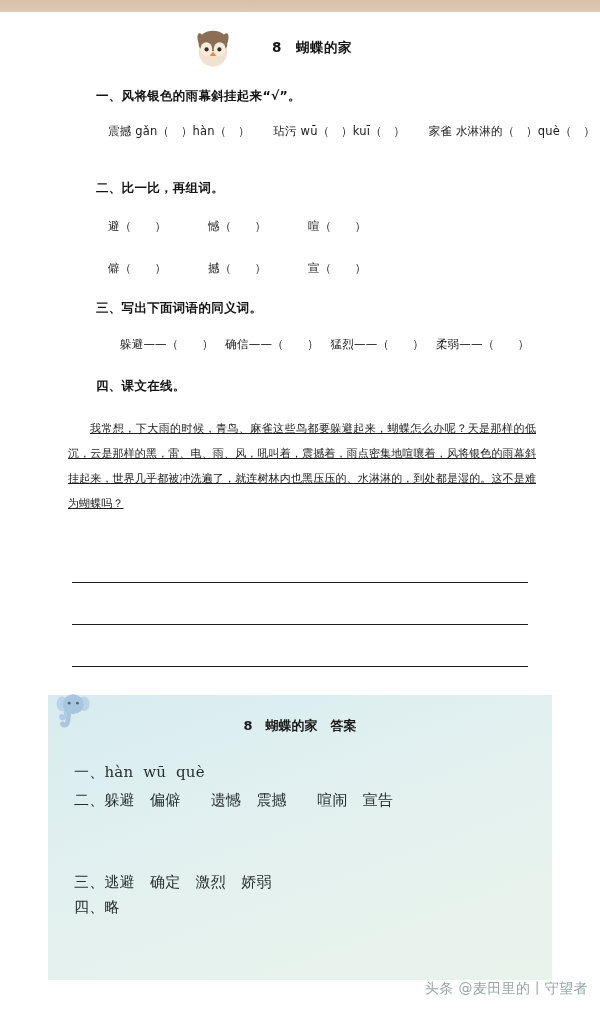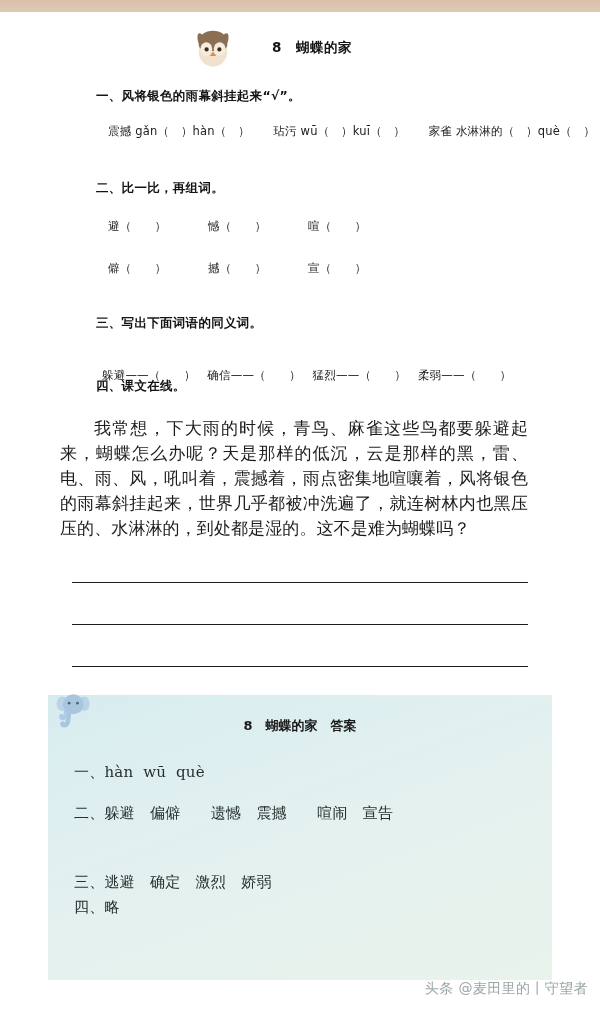--- a/index.html
+++ b/index.html
@@ -77,27 +77,28 @@
     position: absolute;
     font-size: 11.5px;
     color: #202020;
     white-space: pre;
     letter-spacing: 0.2px;
   }
 
   
   .passage {
     position: absolute;
-    left: 60px;
+    left: 68px;
     width: 468px;
-    font-size: 17px;
+    font-size: 11px;
     line-height: 25px;
     color: #1c1c1c;
     text-align: justify;
     letter-spacing: 0.1px;
+    text-decoration: underline;
   }
   .passage.indent { text-indent: 2em; }
 
   
   .write-line {
     position: absolute;
     left: 72px;
     width: 456px;
     height: 0;
     border-top: 1.4px solid #1d1d1d;
@@ -180,22 +181,22 @@
   <div class="ex-row" style="top:112px; left:108px;">震撼 gǎn（　）hàn（　）　　玷污 wū（　）kuī（　）　　家雀 水淋淋的（　）què（　）</div>
 
   <div class="sec-head" style="top:168px;">二、比一比，再组词。</div>
   <div class="ex-row" style="top:207px; left:108px;">避（　　）</div>
   <div class="ex-row" style="top:207px; left:208px;">憾（　　）</div>
   <div class="ex-row" style="top:207px; left:308px;">喧（　　）</div>
   <div class="ex-row" style="top:249px; left:108px;">僻（　　）</div>
   <div class="ex-row" style="top:249px; left:208px;">撼（　　）</div>
   <div class="ex-row" style="top:249px; left:308px;">宣（　　）</div>
 
-  <div class="sec-head" style="top:288px;margin-top:15px;">三、写出下面词语的同义词。</div>
-  <div class="ex-row" style="top:325px; left:102px;margin-top:31px;">躲避——（　　）　确信——（　　）　猛烈——（　　）　柔弱——（　　）</div>
+  <div class="sec-head" style="top:288px;">三、写出下面词语的同义词。</div>
+  <div class="ex-row" style="top:325px; left:120px;">躲避——（　　）　确信——（　　）　猛烈——（　　）　柔弱——（　　）</div>
 
   <div class="sec-head" style="top:366px;">四、课文在线。</div>
 
   <div class="passage indent" style="top:404px;">我常想，下大雨的时候，青鸟、麻雀这些鸟都要躲避起来，蝴蝶怎么办呢？天是那样的低沉，云是那样的黑，雷、电、雨、风，吼叫着，震撼着，雨点密集地喧嚷着，风将银色的雨幕斜挂起来，世界几乎都被冲洗遍了，就连树林内也黑压压的、水淋淋的，到处都是湿的。这不是难为蝴蝶吗？</div>
 
   <div class="write-line" style="top:570px;"></div>
   <div class="write-line" style="top:612px;"></div>
   <div class="write-line" style="top:654px;"></div>
 </div>
 
@@ -206,20 +207,20 @@
     <ellipse cx="31" cy="13" rx="6" ry="8" fill="#b9d3e8"></ellipse>
     <ellipse cx="19" cy="13.5" rx="11.5" ry="11" fill="#a8c6de"></ellipse>
     <path d="M14 20 C14 27 14 32 12 35 C10.5 37.4 7.6 37.2 7 35" fill="none" stroke="#a8c6de" stroke-width="5.2" stroke-linecap="round"></path>
     <circle cx="14.4" cy="12.4" r="1.5" fill="#4e6576"></circle>
     <circle cx="23.6" cy="12.4" r="1.5" fill="#4e6576"></circle>
   </svg>
   <div class="answer-title">8　蝴蝶的家　答案</div>
 
   <div class="answer-line" style="top:68px;"><span>一、</span><span class="py">hàn  wū  què</span></div>
 
-  <div class="answer-line" style="top:109px;text-align:center;"><span>二、</span><span>躲避　偏僻　　遗憾　震撼　　喧闹　宣告</span></div>
+  <div class="answer-line" style="top:96px;text-align:center;"><span>二、</span><span>躲避　偏僻　　遗憾　震撼　　喧闹　宣告</span></div>
 
   <div class="answer-line" style="top:158px;margin-top:20px;"><span>三、</span><span>逃避　确定　激烈　娇弱</span></div>
 
   <div class="answer-line" style="top:203px;"><span>四、</span><span>略</span></div>
 </div>
 
 <div class="watermark">头条 @麦田里的丨守望者</div>
 
 </body></html>

